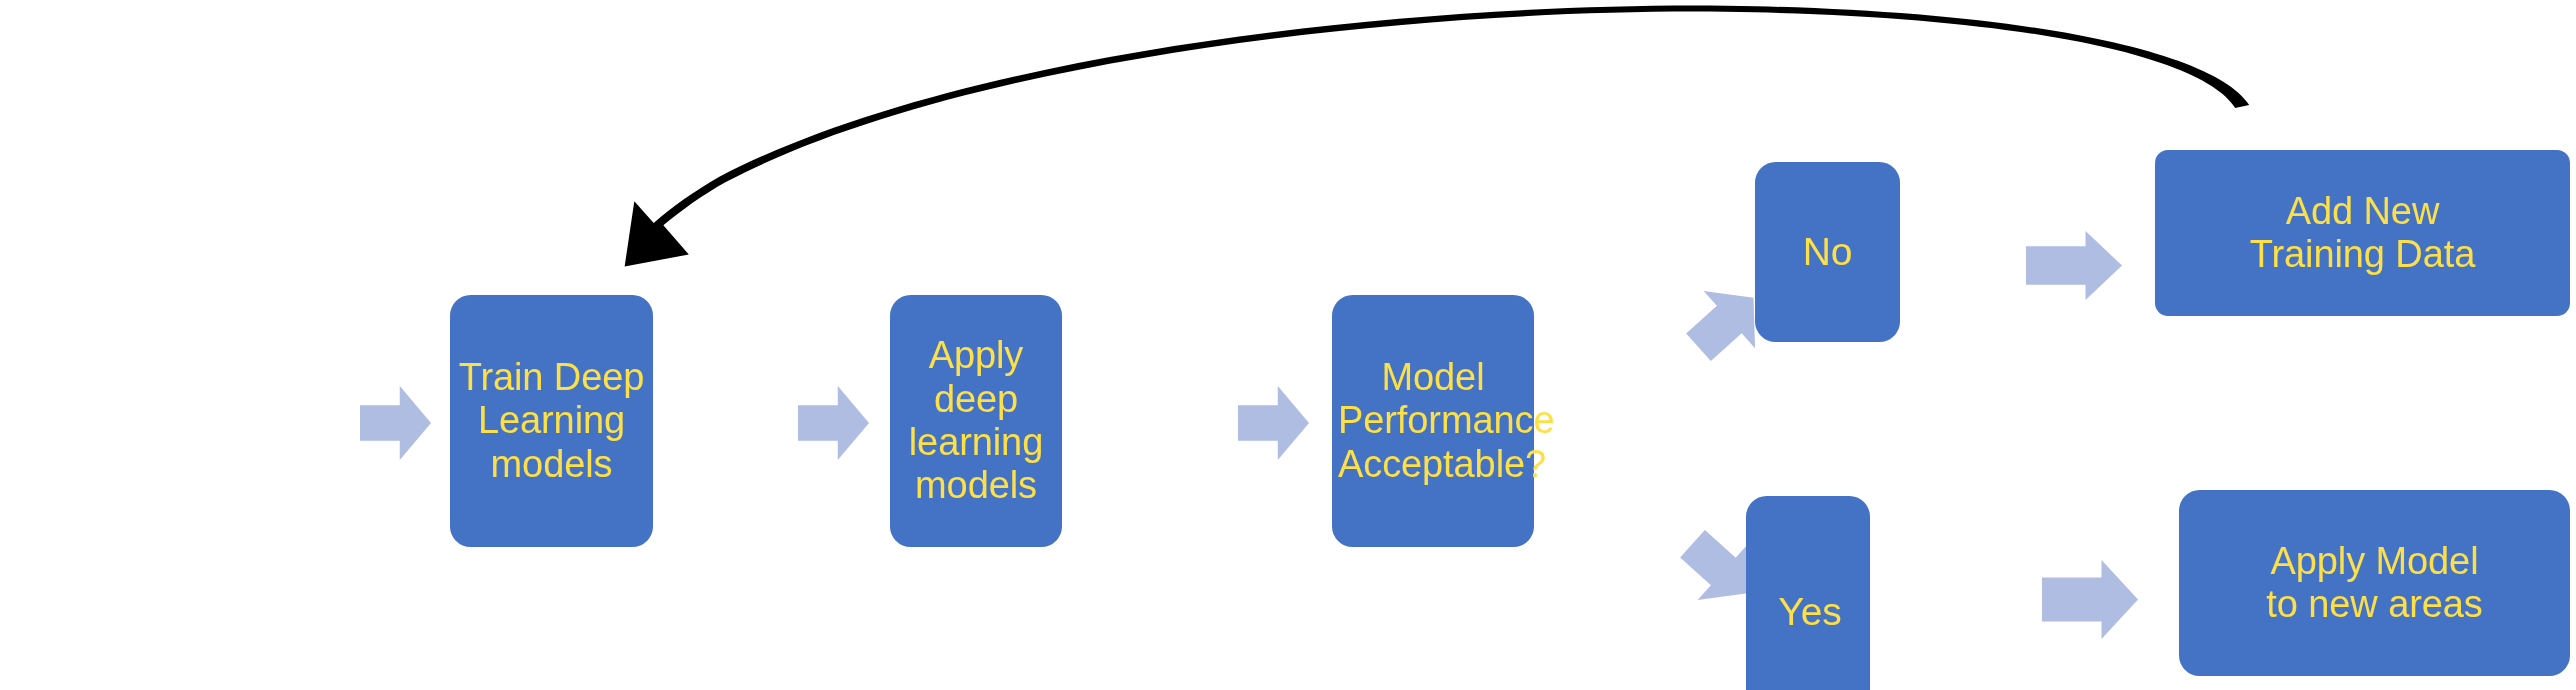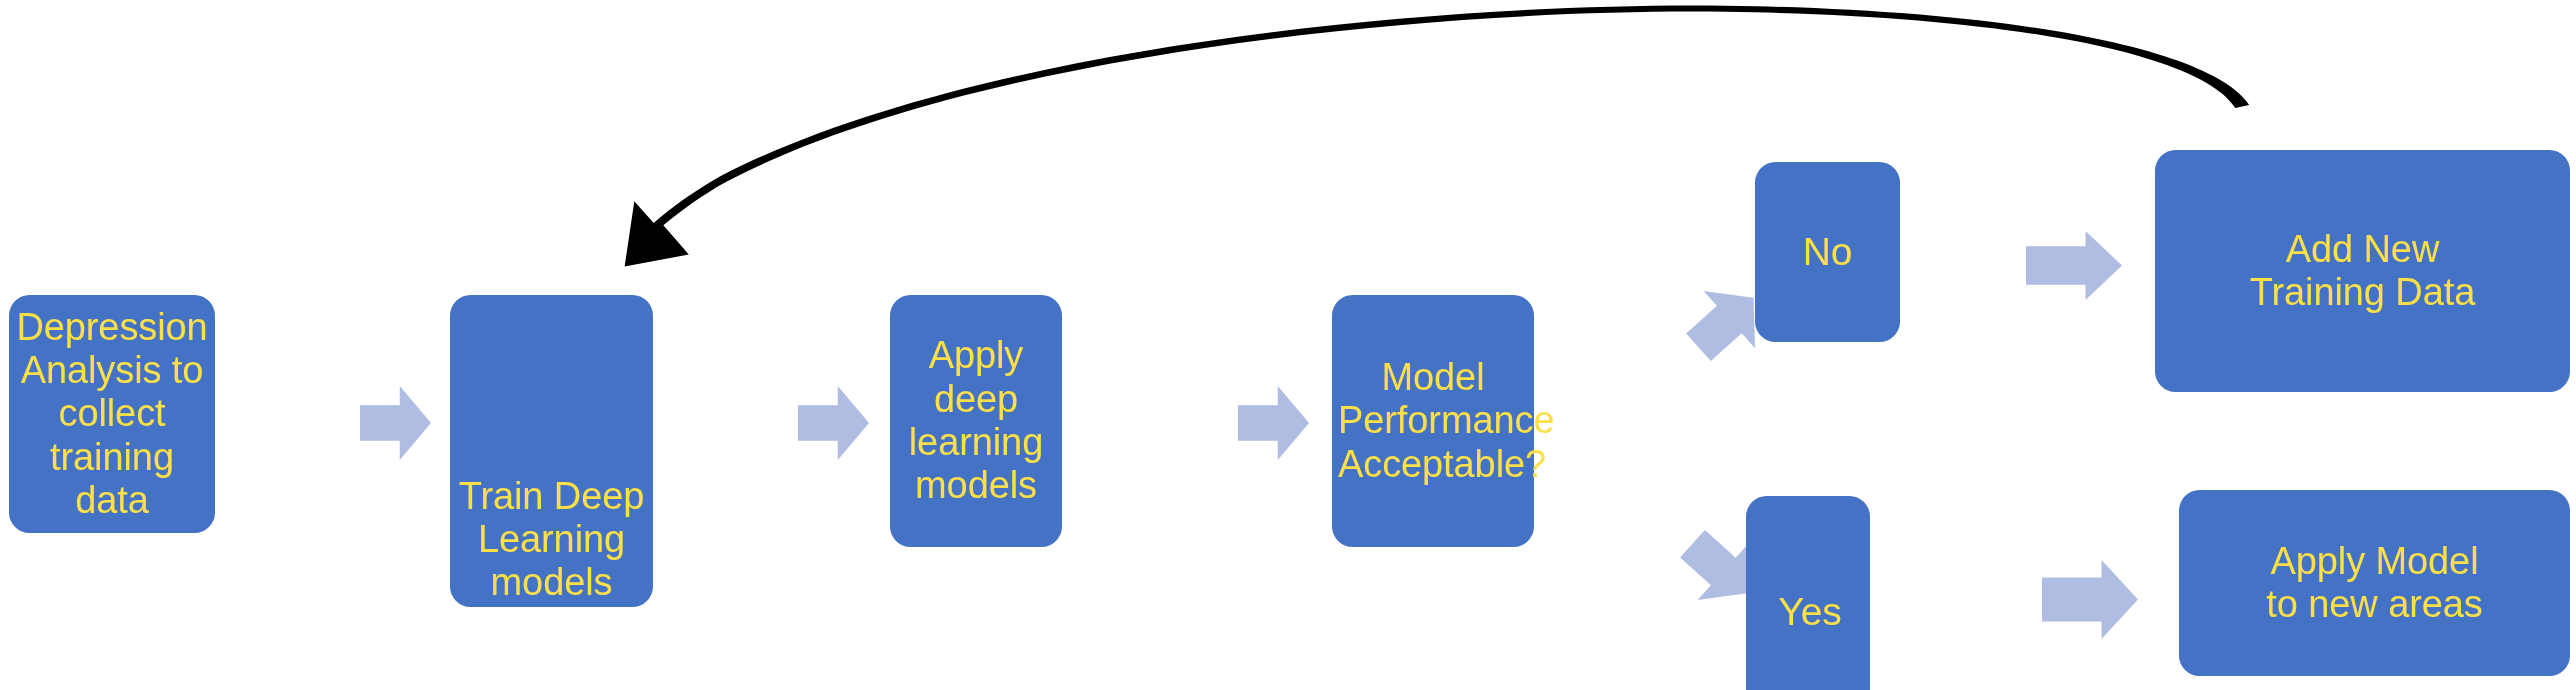--- a/index.html
+++ b/index.html
@@ -87,28 +87,22 @@
   </svg>
 
   <svg class="arrow-svg" style="left:2026px; top:231px;" width="96" height="69" viewBox="0 0 100 100" preserveAspectRatio="none">
     <polygon class="chevron-fill" points="0,22 62,22 62,0 100,50 62,100 62,78 0,78"></polygon>
   </svg>
 
   <svg class="arrow-svg" style="left:2042px; top:560px;" width="96" height="79" viewBox="0 0 100 100" preserveAspectRatio="none">
     <polygon class="chevron-fill" points="0,22 62,22 62,0 100,50 62,100 62,78 0,78"></polygon>
   </svg>
 
-  <div class="node" style="left:9px; top:295px; width:206px; height:238px; font-size:38px;">
-    <span class="node-label">Depression
-Analysis to
-collect
-training data</span>
-  </div>
 
-  <div class="node" style="left:450px; top:295px; width:203px; height:312px; font-size:38px;align-items:flex-end;">
+  <div class="node" style="left:450px; top:295px; width:203px; height:252px; font-size:38px;">
     <span class="node-label">Train Deep
 Learning
 models</span>
   </div>
 
   <div class="node" style="left:890px; top:295px; width:172px; height:252px; font-size:38px;">
     <span class="node-label">Apply deep
 learning
 models</span>
   </div>
@@ -116,21 +110,21 @@
   <div class="node" style="left:1332px; top:295px; width:202px; height:252px; font-size:38px;justify-content:center;">
     <span class="node-label">Model
 Performance
 Acceptable?</span>
   </div>
 
   <div class="node" style="left:1755px; top:162px; width:145px; height:180px; font-size:39px;">
     <span class="node-label">No</span>
   </div>
 
-  <div class="node" style="left:2155px; top:150px; width:415px; height:242px; font-size:38px;">
+  <div class="node" style="left:2155px; top:150px; width:415px; height:166px; font-size:38px;border-radius:13px;">
     <span class="node-label">Add New
 Training Data</span>
   </div>
 
   <div class="node" style="left:1746px; top:496px; width:124px; height:232px; font-size:39px;padding-left:10px;">
     <span class="node-label">Yes</span>
   </div>
 
   <div class="node" style="left:2179px; top:490px; width:391px; height:186px; font-size:38px;">
     <span class="node-label">Apply Model

